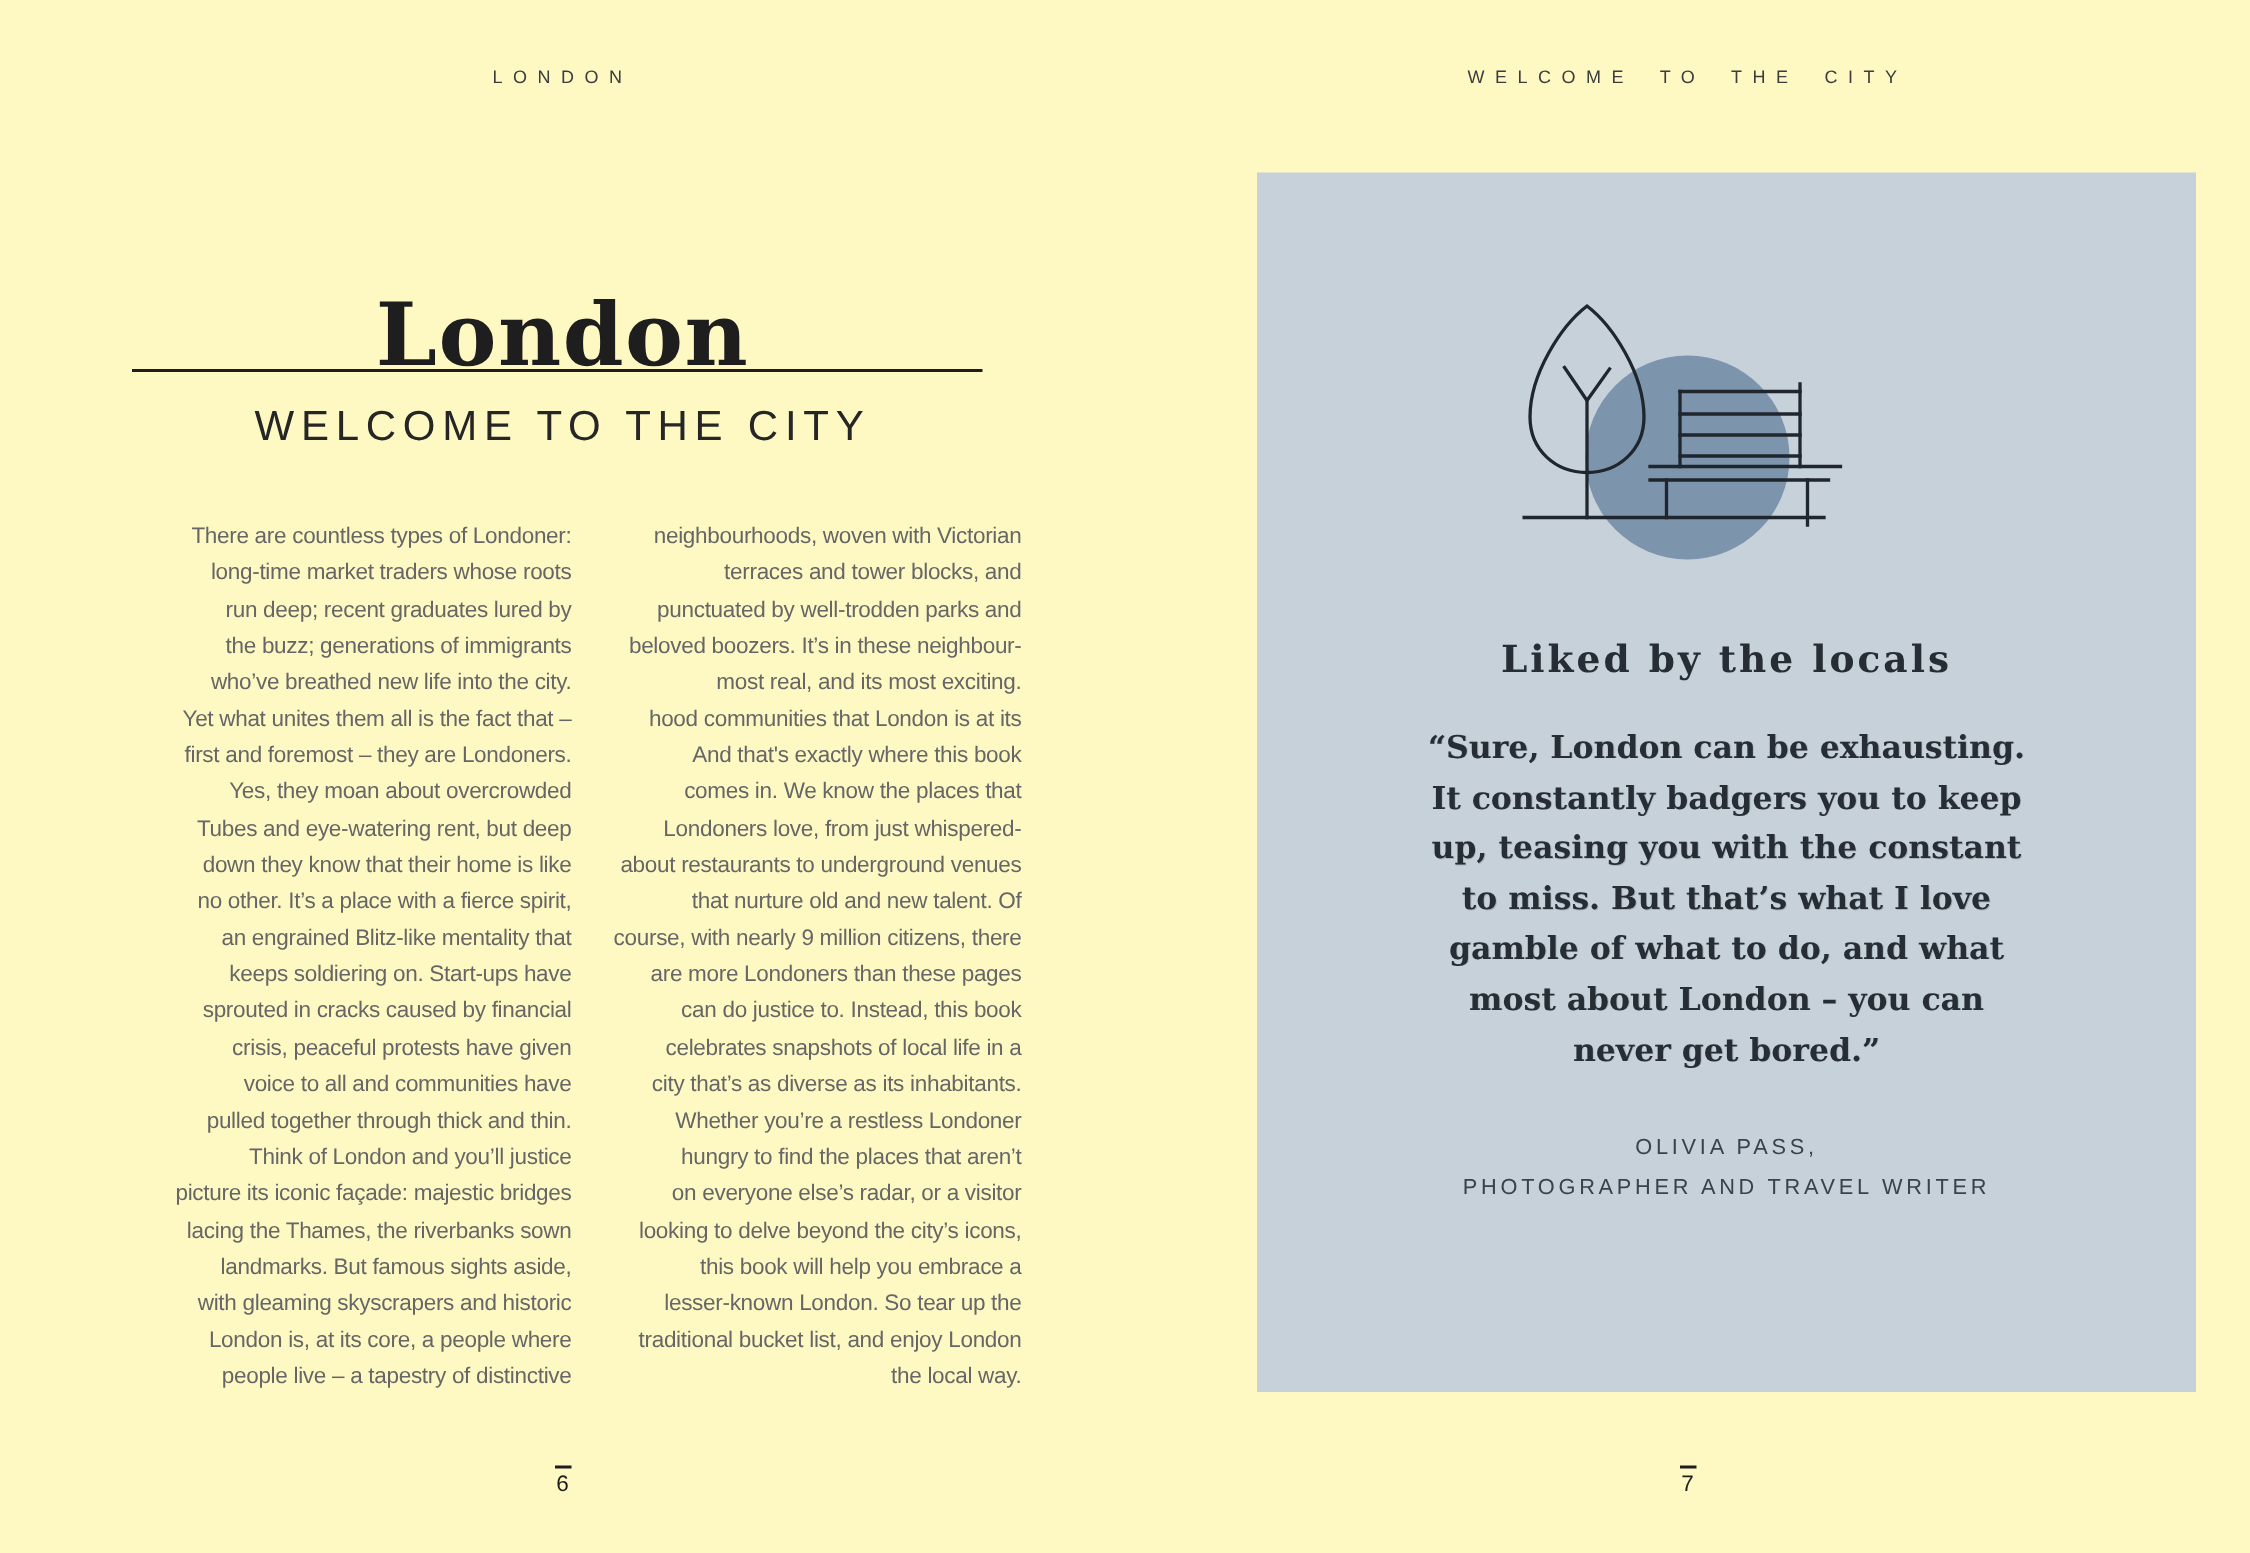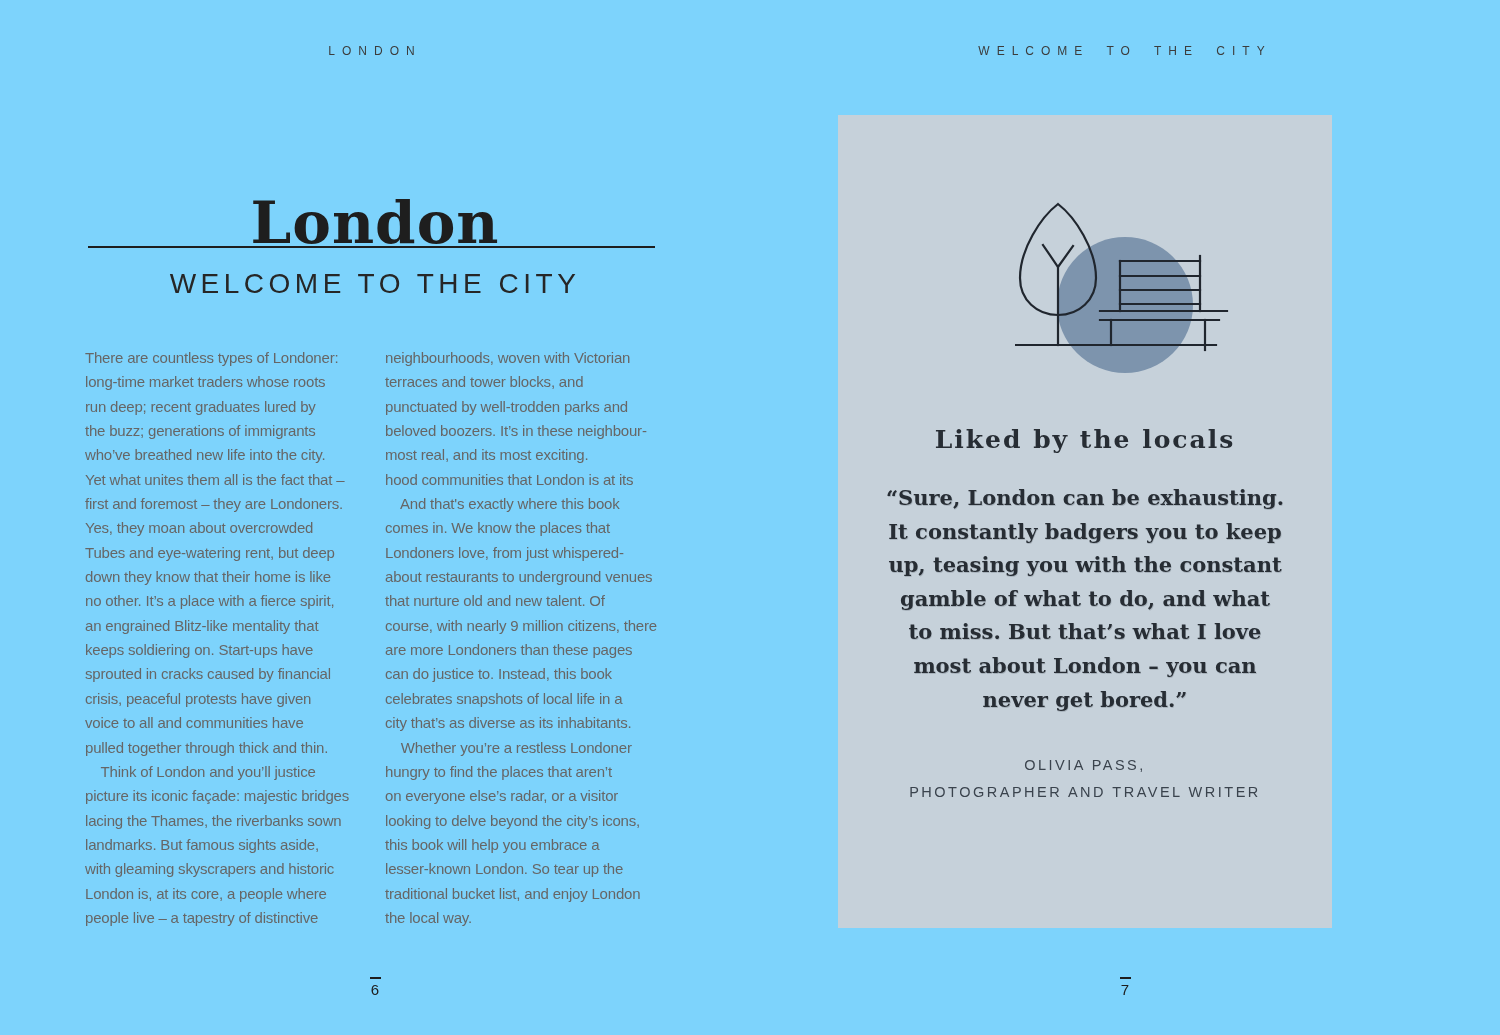--- a/index.html
+++ b/index.html
@@ -11,21 +11,21 @@
     --ink: #1e1e1e;
     --attr-text: #3a434d;
   }
   * { margin: 0; padding: 0; box-sizing: border-box; }
   body { background: #ffffff; font-family: "Liberation Sans", sans-serif; }
 
   .spread {
     position: relative;
     width: 1500px;
     height: 1035px;
-    background: #7dd3fc;
+    background: #fef9c3;
     overflow: hidden;
   }
   .page { position: absolute; top: 0; width: 750px; height: 1035px; }
   .page-left  { left: 0; }
   .page-right { left: 750px; }
 
   .running-head {
     position: absolute;
     top: 44px; left: 0; right: 0;
     text-align: center;
@@ -72,20 +72,21 @@
     color: var(--body-text);
     font-size: 15px;
     letter-spacing: -0.2px;
   }
   .col-1 { left: 85px; }
   .col-2 { left: 385px; }
   .bodyline {
     white-space: pre;
     line-height: 24.35px;
     height: 24.35px;
+    text-align: right;
   }
 
   
   .folio {
     position: absolute;
     bottom: 36px; left: 0; right: 0;
     text-align: center;
   }
   .folio-rule {
     display: block;
@@ -95,21 +96,21 @@
   }
   .folio-num {
     font-size: 15px;
     color: #1d1d1d;
   }
 
   
   .panel {
     position: absolute;
     left: 88px; top: 115px;
-    width: 494px; height: 813px;
+    width: 626px; height: 813px;
     background: var(--panel-bg);
   }
   .illo {
     position: absolute;
     left: 177px; top: 84px;
     width: 215px; height: 180px;
   }
   .illo-circle { fill: var(--panel-circle); stroke: none; }
   .illo-lines path {
     fill: none;
@@ -246,22 +247,22 @@
           <path d="M96,121 L96,146"></path>
           <path d="M190,121 L190,151"></path>
         </g>
       </svg>
 
       <div class="panel-heading">Liked by the locals</div>
       <div class="quote">
           <div class="quoteline">“Sure, London can be exhausting.</div>
           <div class="quoteline">It constantly badgers you to keep</div>
           <div class="quoteline">up, teasing you with the constant</div>
+          <div class="quoteline">to miss. But that’s what I love</div>
           <div class="quoteline">gamble of what to do, and what</div>
-          <div class="quoteline">to miss. But that’s what I love</div>
           <div class="quoteline">most about London – you can</div>
           <div class="quoteline">never get bored.”</div>
         </div>
       <div class="attribution">
           <div class="attrline">OLIVIA PASS,</div>
           <div class="attrline">PHOTOGRAPHER AND TRAVEL WRITER</div>
         </div>
     </div>
 
     <div class="folio">

